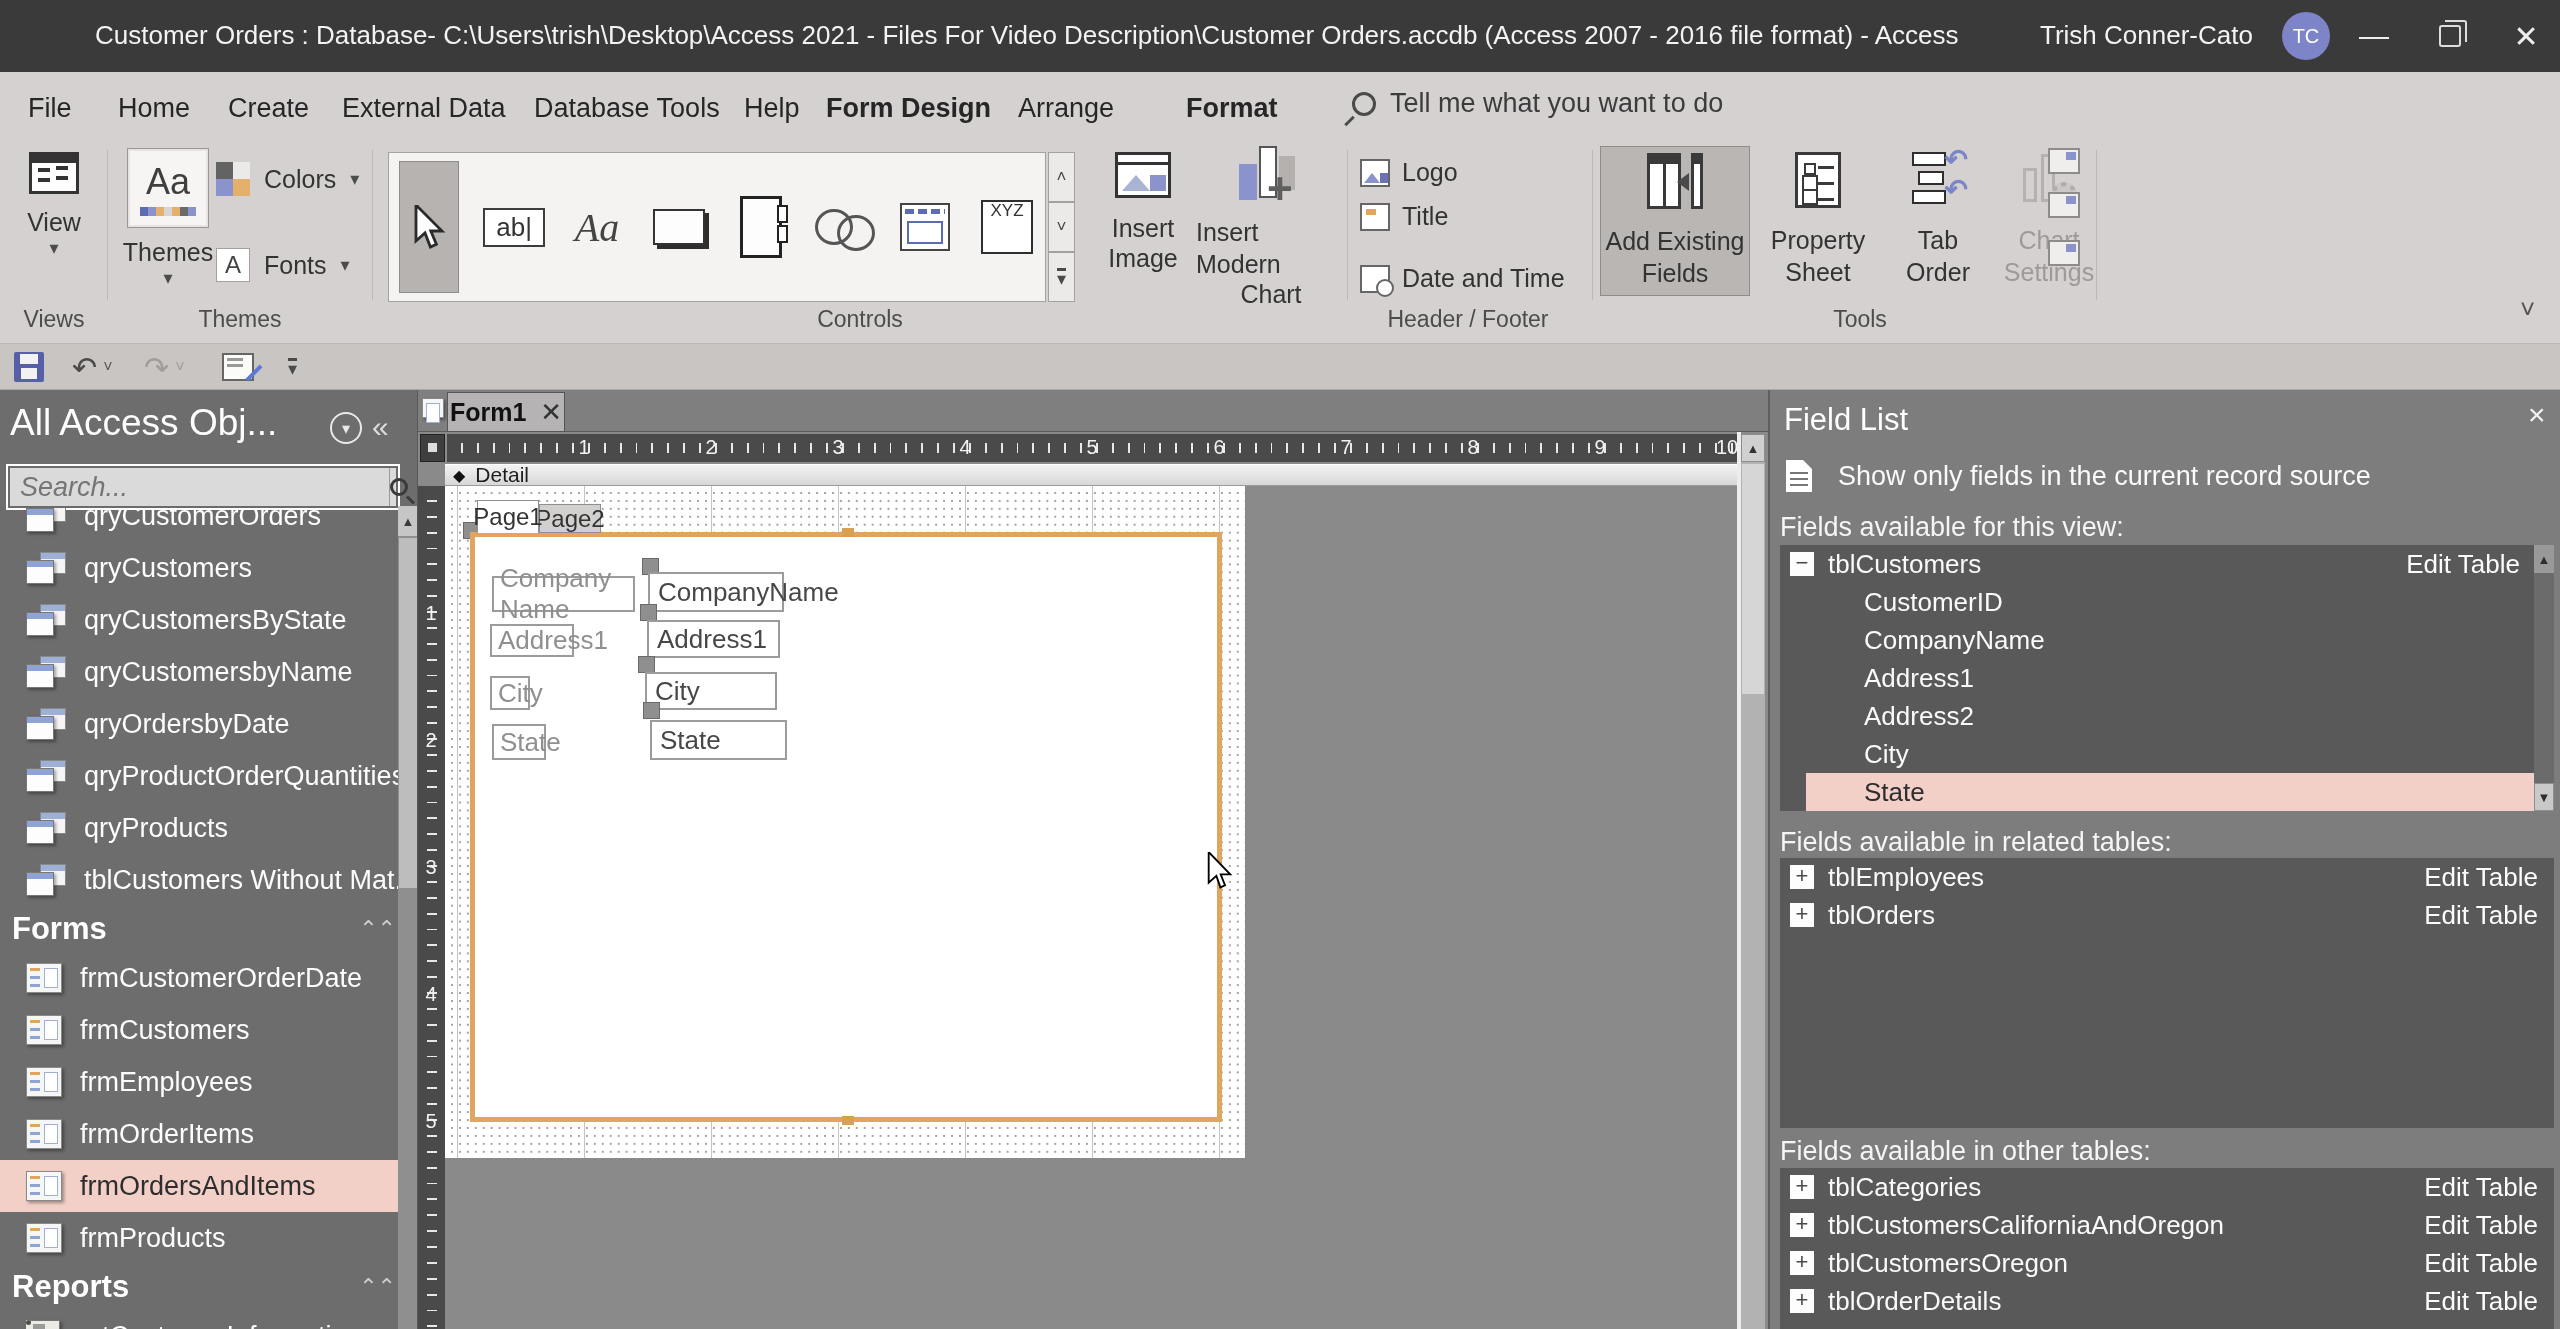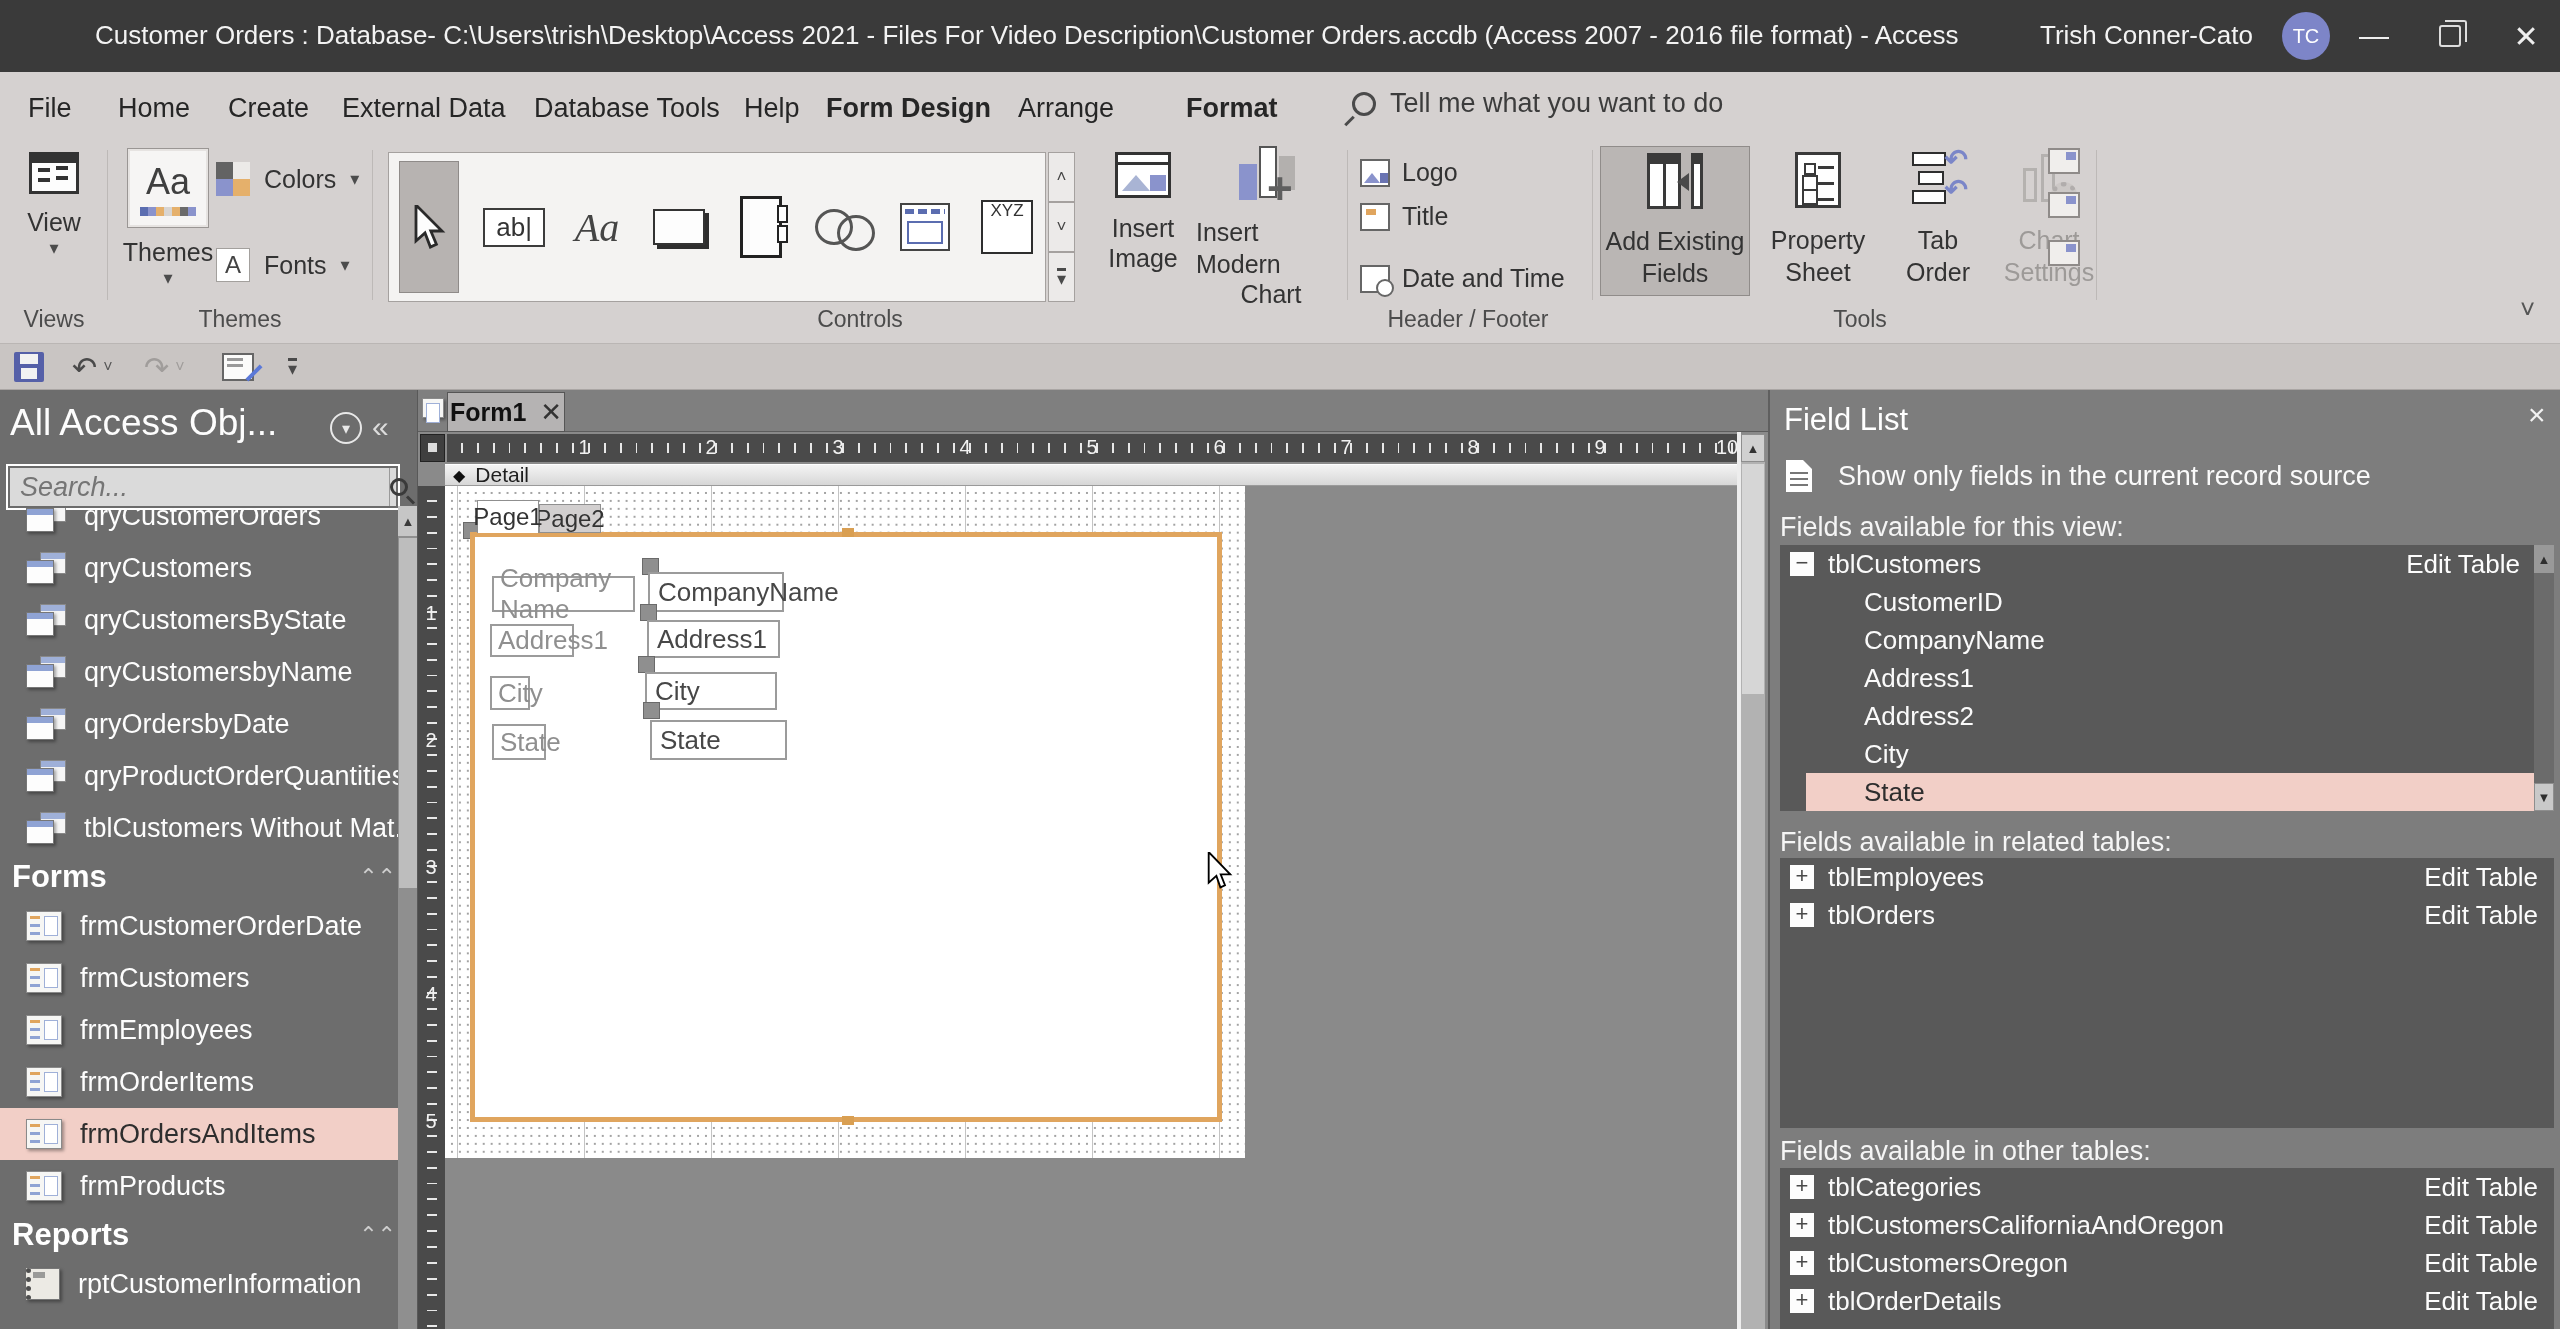--- a/index.html
+++ b/index.html
@@ -474,20 +474,24 @@
       <div class="nav-item">
           <span class="q-icon"></span>
           <span>qryOrdersbyDate</span>
         </div>
       <div class="nav-item">
           <span class="q-icon"></span>
           <span>qryProductOrderQuantities</span>
         </div>
       <div class="nav-item">
           <span class="q-icon"></span>
+          <span>qryProducts</span>
+        </div>
+      <div class="nav-item">
+          <span class="q-icon"></span>
           <span>tblCustomers Without Mat...</span>
         </div>
 
       <div class="nav-sec">
           <span>Forms</span>
           <span class="sec-col">⌃⌃</span>
         </div>
       <div class="nav-item">
           <span class="f-icon"></span>
           <span>frmCustomerOrderDate</span>

